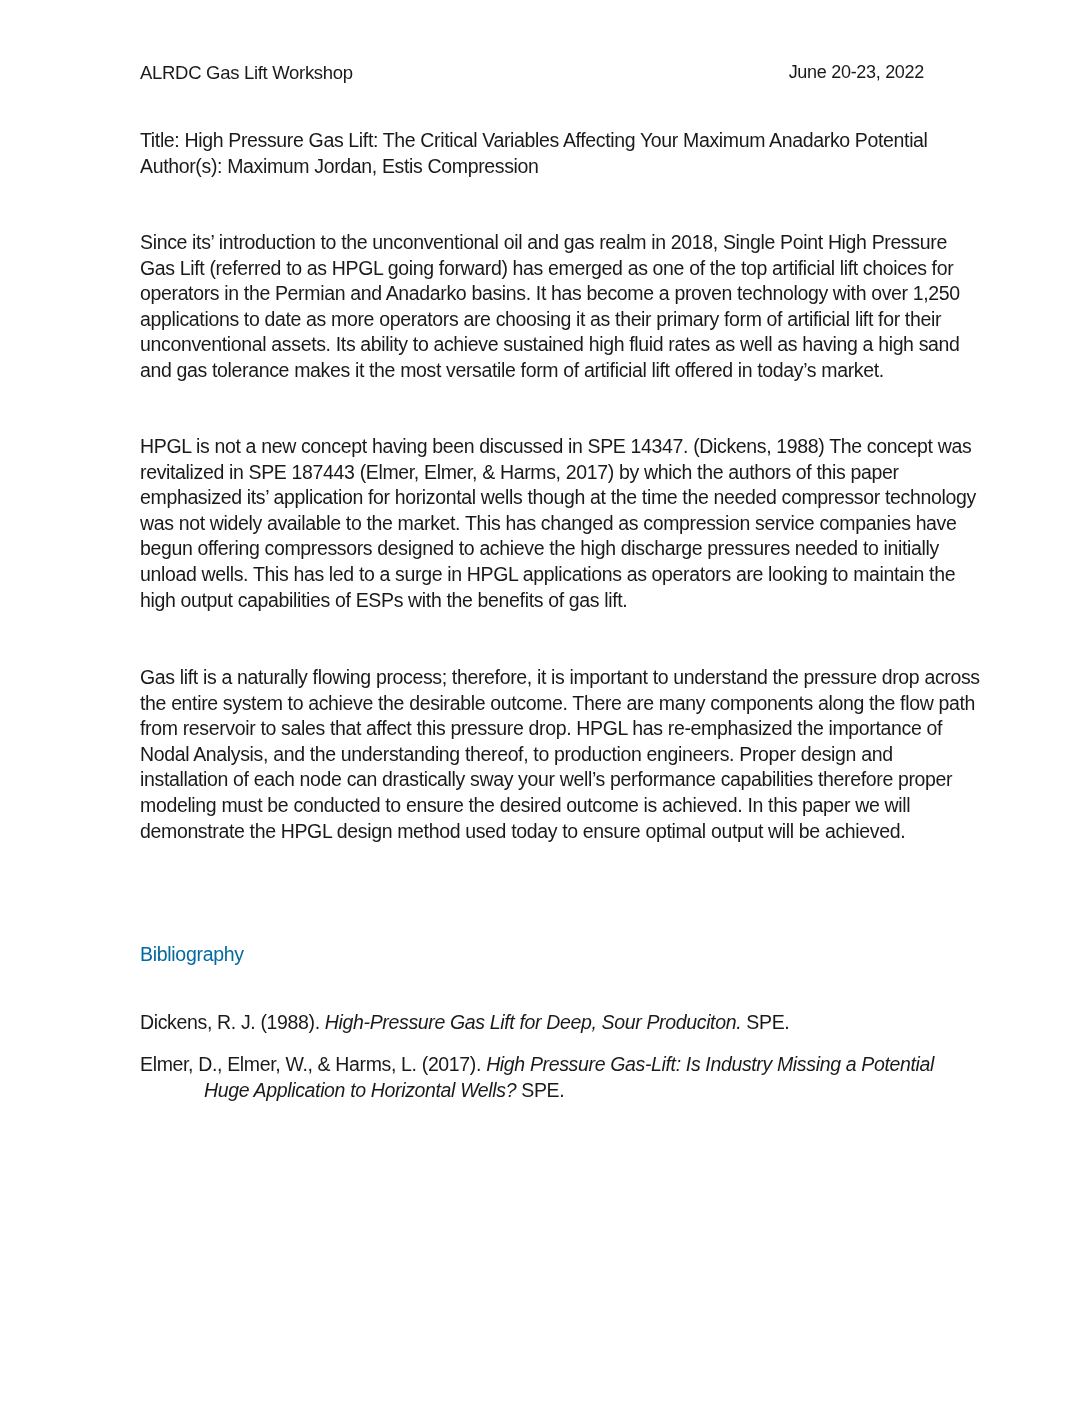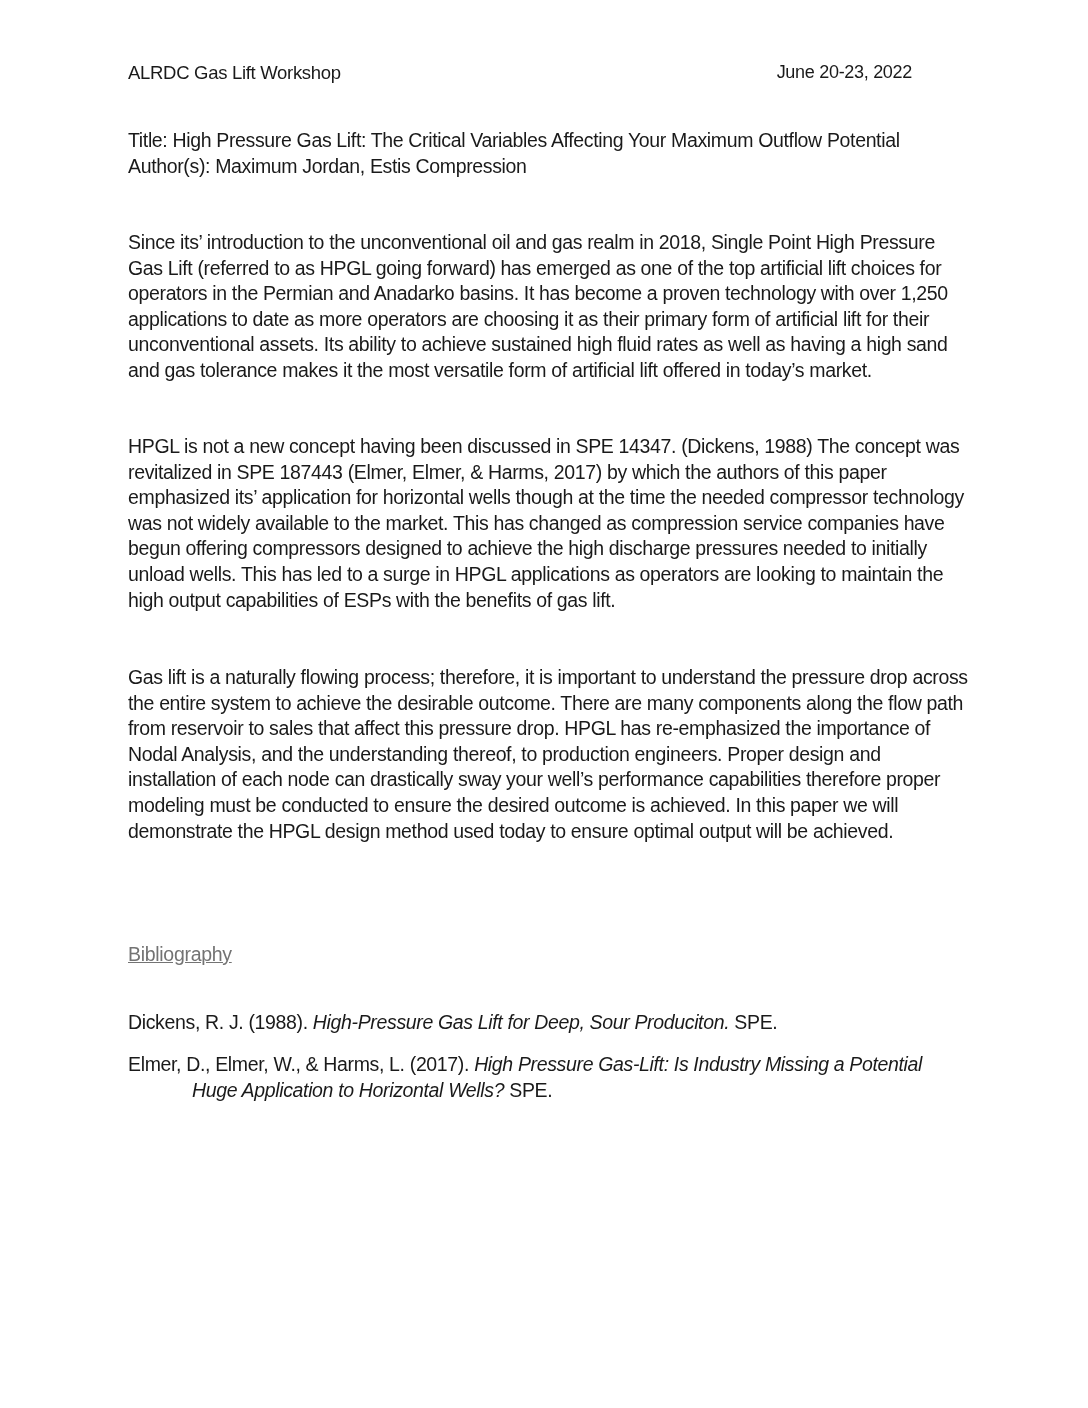--- a/index.html
+++ b/index.html
@@ -1,20 +1,20 @@
 <!DOCTYPE html>
 <html><head>
 <meta charset="utf-8">
 <style>
   html, body { margin: 0; padding: 0; background: #ffffff; }
   body {
     width: 1088px; height: 1408px; position: relative; overflow: hidden;
     font-family: "Liberation Sans", sans-serif; color: #1a1a1a;
   }
-  .page { position: absolute; left: 0; top: 0; width: 1040px; height: 1408px; }
+  .page { position: absolute; left: 12px; top: 0; width: 1040px; height: 1408px; }
   .header-left { position: absolute; left: 128px; top: 62px; font-size: 18.5px; letter-spacing: -0.3px; }
   .header-right { position: absolute; right: 128px; top: 62px; font-size: 18px; letter-spacing: -0.3px; }
   .body-text {
     position: absolute; left: 128px; width: 840px;
     font-size: 19.5px; line-height: 25.6px; letter-spacing: -0.35px;
   }
   .title-block { top: 128px; }
   .p1 { top: 230px; }
   .p2 { top: 434px; }
   .p3 { top: 665px; }
@@ -30,29 +30,29 @@
   .it { font-style: italic; }
 </style>
 </head>
 <body>
 
 <div class="page">
   <div class="header-left">ALRDC Gas Lift Workshop</div>
   <div class="header-right">June 20-23, 2022</div>
 
   <div class="body-text title-block">
-    <div>Title: High Pressure Gas Lift: The Critical Variables Affecting Your Maximum Outflow Potential</div>
+    <div>Title: High Pressure Gas Lift: The Critical Variables Affecting Your Maximum Anadarko Potential</div>
     <div>Author(s): Maximum Jordan, Estis Compression</div>
   </div>
 
   <p class="body-text para p1">Since its’ introduction to the unconventional oil and gas realm in 2018, Single Point High Pressure Gas Lift (referred to as HPGL going forward) has emerged as one of the top artificial lift choices for operators in the Permian and Anadarko basins.   It has become a proven technology with over 1,250 applications to date as more operators are choosing it as their primary form of artificial lift for their unconventional assets.  Its ability to achieve sustained high fluid rates as well as having a high sand and gas tolerance makes it the most versatile form of artificial lift offered in today’s market.</p>
   <p class="body-text para p2">HPGL is not a new concept having been discussed in SPE 14347. (Dickens, 1988) The concept was revitalized in SPE 187443 (Elmer, Elmer, &amp; Harms, 2017) by which the authors of this paper emphasized its’ application for horizontal wells though at the time the needed compressor technology was not widely available to the market.  This has changed as compression service companies have begun offering compressors designed to achieve the high discharge pressures needed to initially unload wells.  This has led to a surge in HPGL applications as operators are looking to maintain the high output capabilities of ESPs with the benefits of gas lift.</p>
   <p class="body-text para p3">Gas lift is a naturally flowing process; therefore, it is important to understand the pressure drop across the entire system to achieve the desirable outcome.  There are many components along the flow path from reservoir to sales that affect this pressure drop.  HPGL has re-emphasized the importance of Nodal Analysis, and the understanding thereof, to production engineers.  Proper design and installation of each node can drastically sway your well’s performance capabilities therefore proper modeling must be conducted to ensure the desired outcome is achieved.  In this paper we will demonstrate the HPGL design method used today to ensure optimal output will be achieved.</p>
 
-  <div class="bib-heading" style="color: #737373; text-decoration: underline;">Bibliography</div>
+  <div class="bib-heading" style="color: #0369a1;">Bibliography</div>
 
   <div class="bib-entry bib-1">
     <span>Dickens, R. J. (1988). </span><span class="it">High-Pressure Gas Lift for Deep, Sour Produciton.</span><span> SPE.</span>
   </div>
 
   <div class="bib-entry bib-2">
     <span>Elmer, D., Elmer, W., &amp; Harms, L. (2017). </span><span class="it">High Pressure Gas-Lift: Is Industry Missing a Potential Huge Application to Horizontal Wells?</span><span> SPE.</span>
   </div>
 </div>
 

